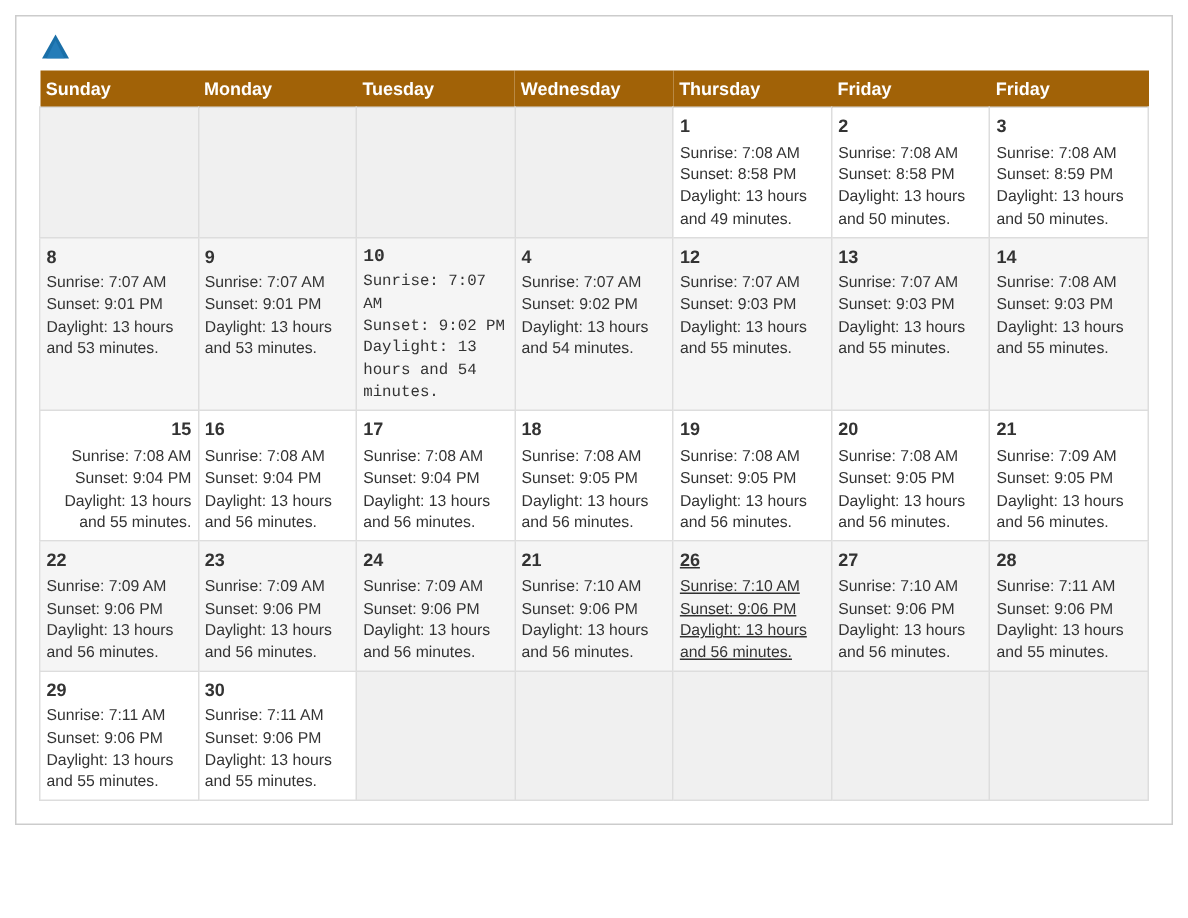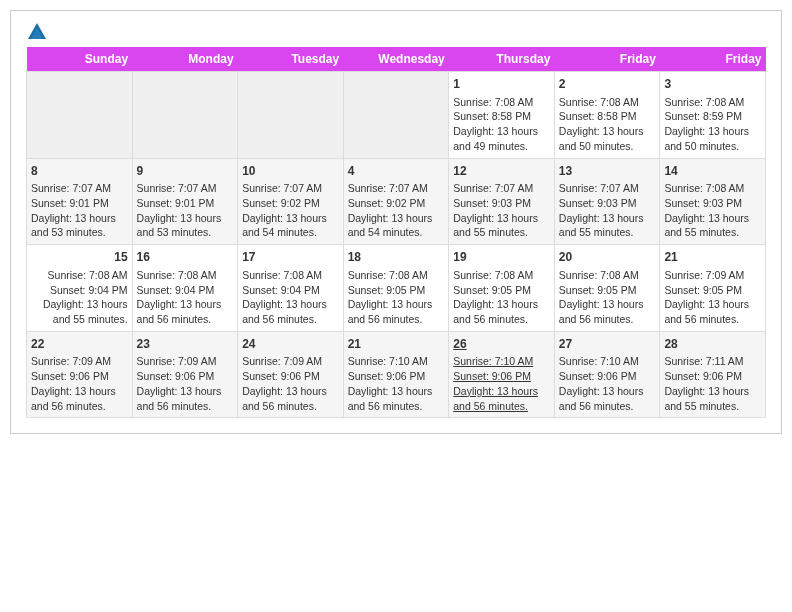--- a/index.html
+++ b/index.html
@@ -50,24 +50,24 @@
     .subtitle {
       font-size: 14px;
       color: #555;
     }
     table {
       width: 100%;
       border-collapse: collapse;
       font-size: 10.5px;
     }
     thead tr th {
-      background-color: #d946ef;
+      background-color: #a16207;
       color: white;
       padding: 5px 4px;
-      text-align: right;
+      text-align: left;
       font-size: 12px;
       font-weight: bold;
     }
     tbody tr td {
       border: 1px solid #ddd;
       vertical-align: top;
       padding: 4px;
       width: 14.28%;
       min-height: 70px;
       color: #333;
@@ -136,21 +136,21 @@
 Sunset: 8:59 PM
 Daylight: 13 hours and 50 minutes.</td>
         </tr>
         <tr>
           <td style="white-space: pre-line;"><span class="day-number">8</span>Sunrise: 7:07 AM
 Sunset: 9:01 PM
 Daylight: 13 hours and 53 minutes.</td>
           <td style="white-space: pre-line;"><span class="day-number">9</span>Sunrise: 7:07 AM
 Sunset: 9:01 PM
 Daylight: 13 hours and 53 minutes.</td>
-          <td style="white-space: pre-line;"><span class="day-number">10</span>Sunrise: 7:07 AM
+          <td style="white-space: pre-line; font-family: Liberation Mono, monospace;"><span class="day-number">10</span>Sunrise: 7:07 AM
 Sunset: 9:02 PM
 Daylight: 13 hours and 54 minutes.</td>
           <td style="white-space: pre-line;"><span class="day-number">4</span>Sunrise: 7:07 AM
 Sunset: 9:02 PM
 Daylight: 13 hours and 54 minutes.</td>
           <td style="white-space: pre-line;"><span class="day-number">12</span>Sunrise: 7:07 AM
 Sunset: 9:03 PM
 Daylight: 13 hours and 55 minutes.</td>
           <td style="white-space: pre-line; margin-left: 40px;"><span class="day-number">13</span>Sunrise: 7:07 AM
 Sunset: 9:03 PM
@@ -198,15 +198,28 @@
           <td style="white-space: pre-line; text-decoration: underline;"><span class="day-number">26</span>Sunrise: 7:10 AM
 Sunset: 9:06 PM
 Daylight: 13 hours and 56 minutes.</td>
           <td style="white-space: pre-line;"><span class="day-number">27</span>Sunrise: 7:10 AM
 Sunset: 9:06 PM
 Daylight: 13 hours and 56 minutes.</td>
           <td style="white-space: pre-line;"><span class="day-number">28</span>Sunrise: 7:11 AM
 Sunset: 9:06 PM
 Daylight: 13 hours and 55 minutes.</td>
         </tr>
+        <tr>
+          <td style="white-space: pre-line;"><span class="day-number">29</span>Sunrise: 7:11 AM
+Sunset: 9:06 PM
+Daylight: 13 hours and 55 minutes.</td>
+          <td style="white-space: pre-line;"><span class="day-number">30</span>Sunrise: 7:11 AM
+Sunset: 9:06 PM
+Daylight: 13 hours and 55 minutes.</td>
+          <td class="empty-cell"></td>
+          <td class="empty-cell"></td>
+          <td class="empty-cell"></td>
+          <td class="empty-cell"></td>
+          <td class="empty-cell"></td>
+        </tr>
       </tbody>
   </table>
 </div>
 
 </body></html>

